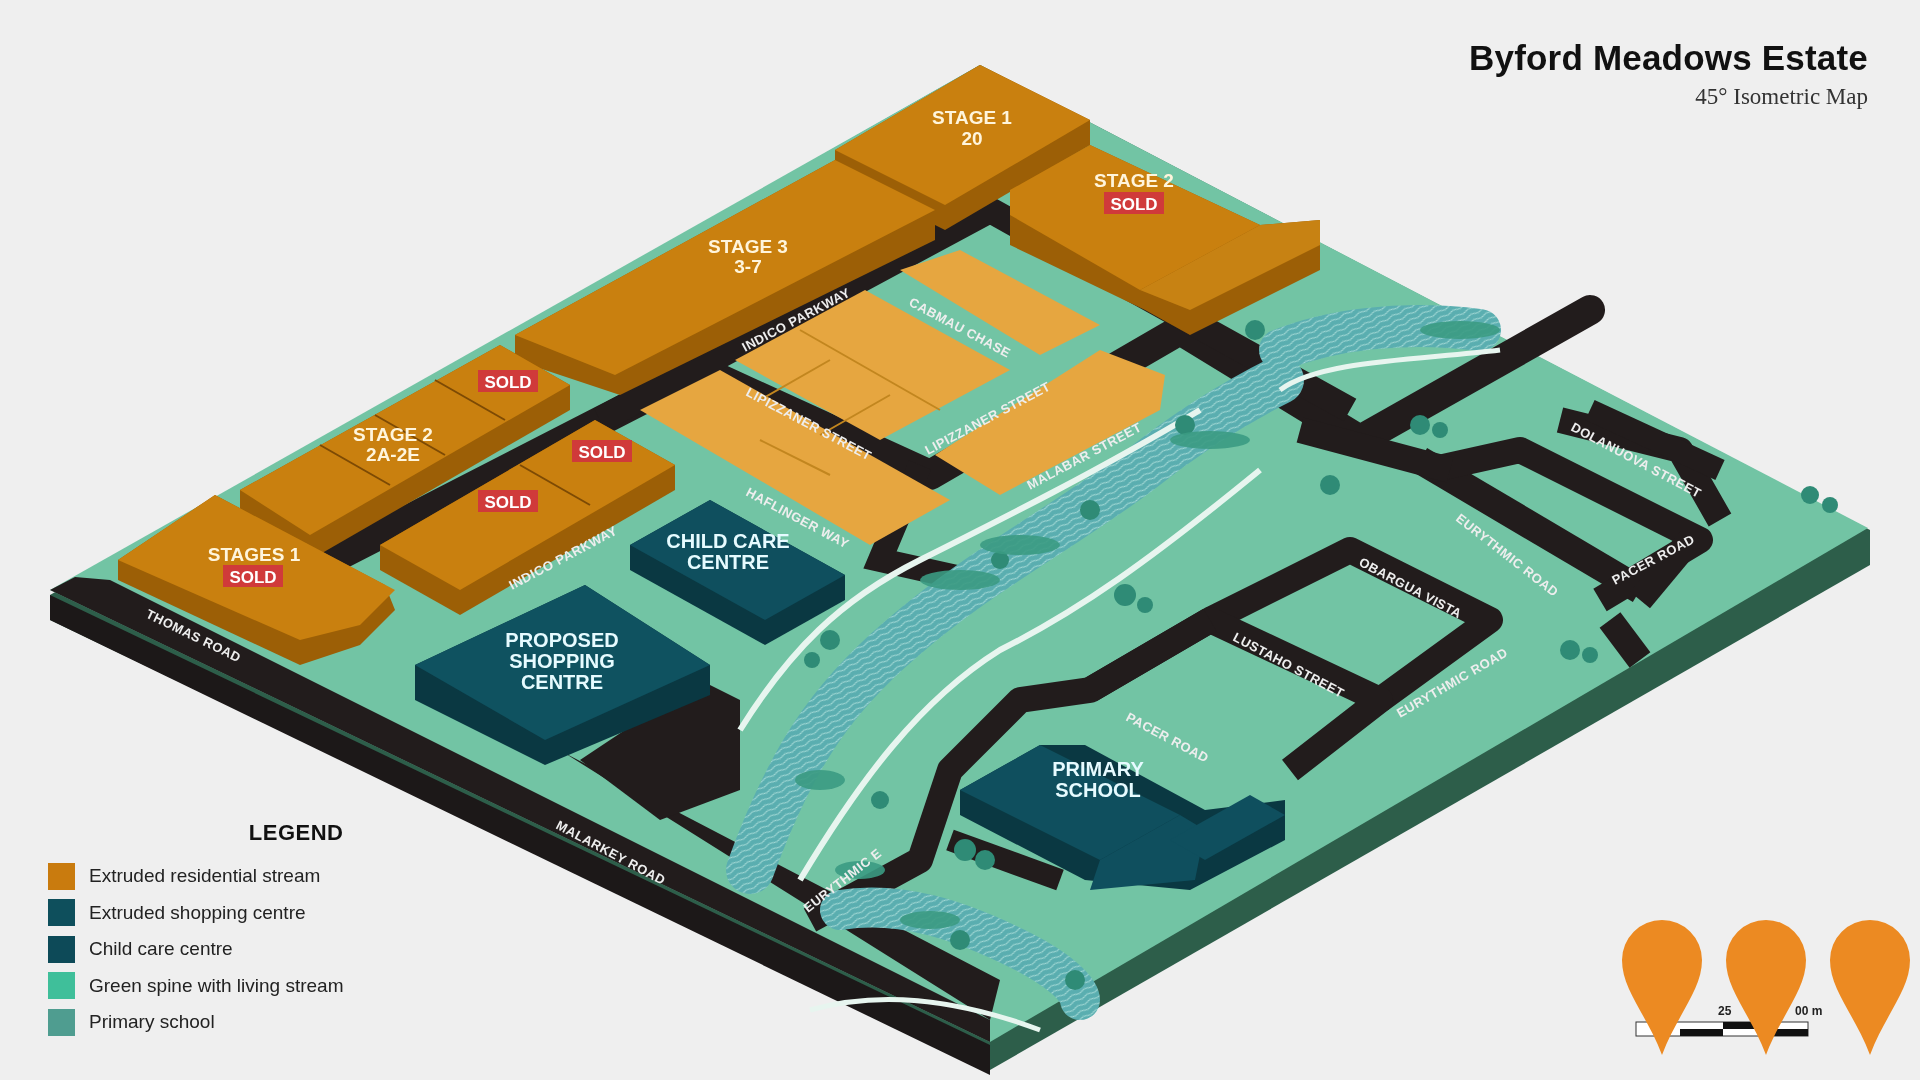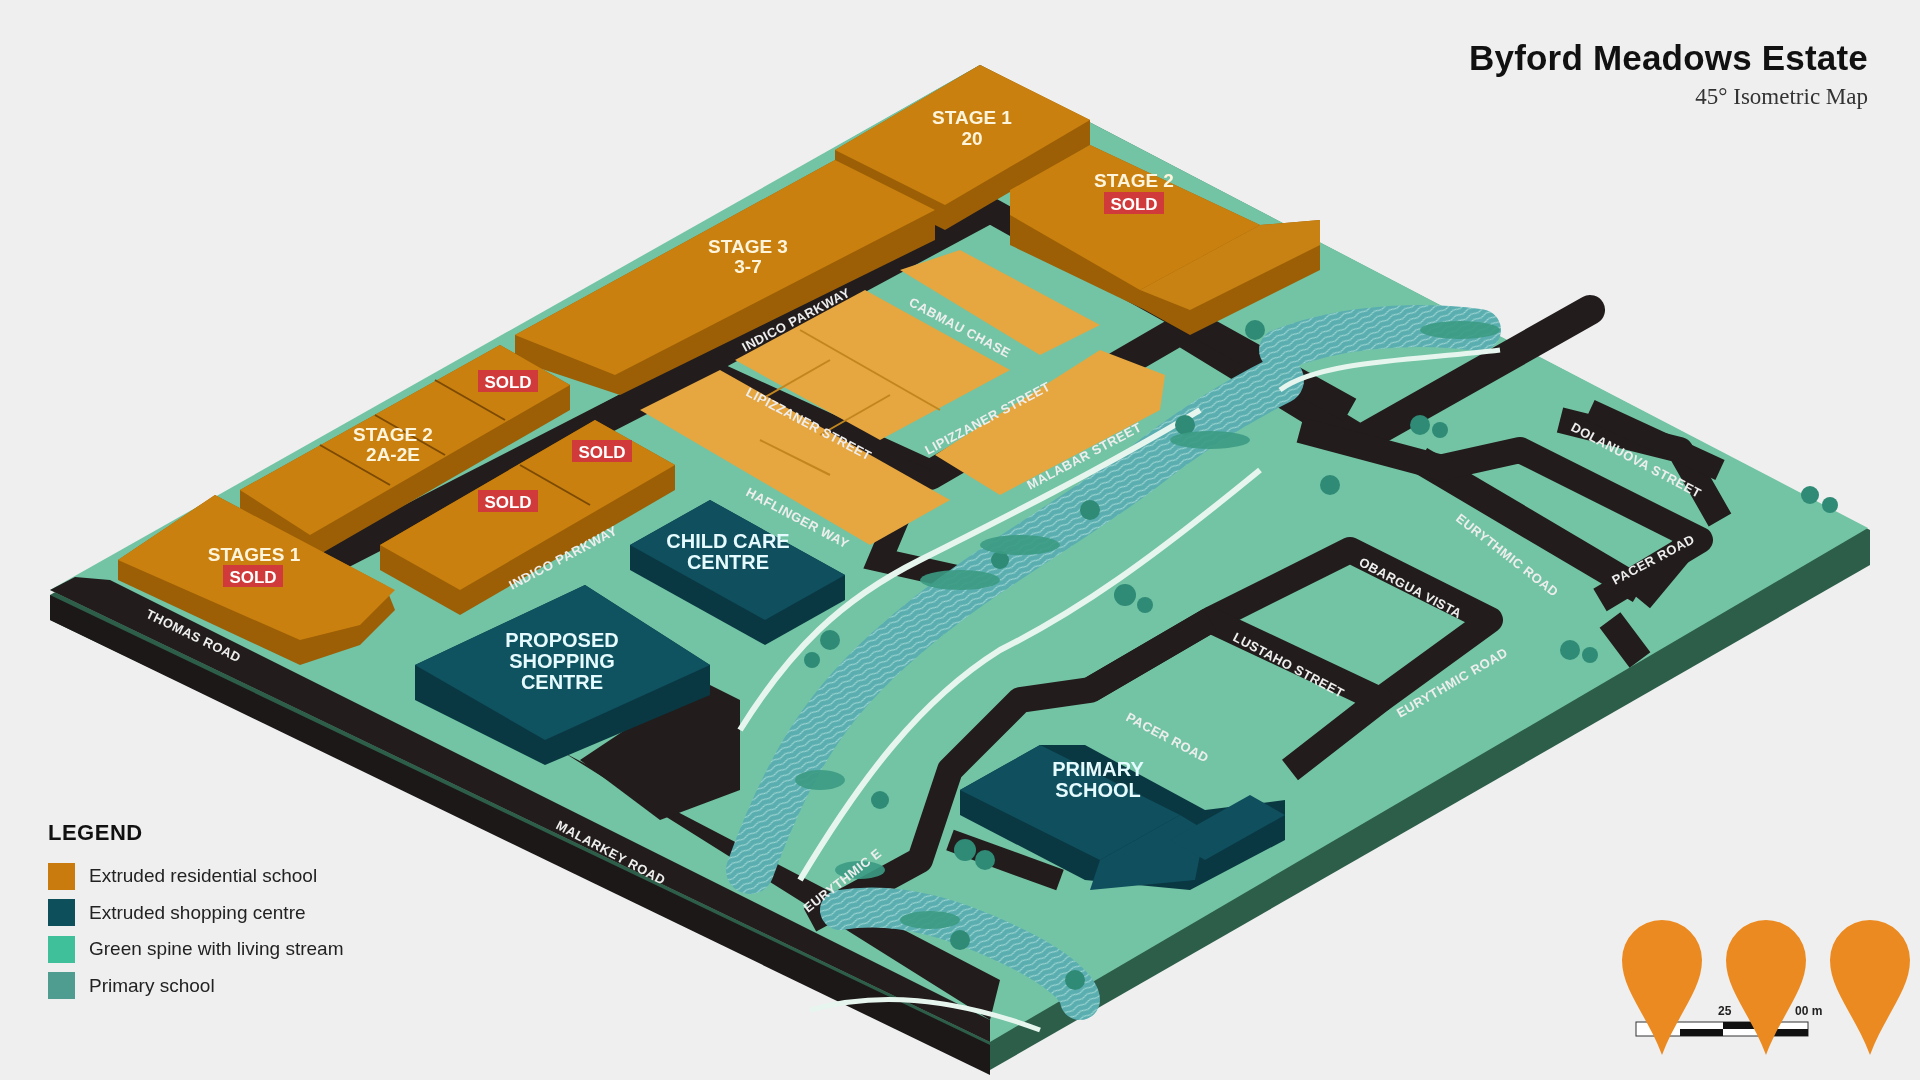--- a/index.html
+++ b/index.html
@@ -7,21 +7,21 @@
     width: 1920px; height: 1080px; overflow: hidden;
     background: #efefef;
     font-family: "Liberation Sans", "DejaVu Sans", sans-serif;
     position: relative;
   }
   #map { position: absolute; left: 0; top: 0; width: 1920px; height: 1080px; }
   .title-block { position: absolute; right: 52px; top: 38px; text-align: right; }
   .title { font-size: 35px; font-weight: 700; color: #111; letter-spacing: 0.2px; }
   .subtitle { font-size: 23px; color: #333; margin-top: 6px; font-family: Liberation Serif, serif; }
   .legend { position: absolute; left: 48px; top: 820px; }
-  .legend-title { font-size: 22px; font-weight: 700; color: #111; margin-bottom: 12px; letter-spacing: 0.5px; }
+  .legend-title { font-size: 22px; font-weight: 700; color: #111; margin-bottom: 12px; letter-spacing: 0.5px; text-align: right; }
   .legend-item { display: flex; align-items: center; height: 36.5px; }
   .swatch { width: 27px; height: 27px; margin-right: 14px; }
   .legend-label { font-size: 19px; color: #222; }
   svg text { font-family: "Liberation Sans", "DejaVu Sans", sans-serif; font-weight: 700; }
   .lbl { fill: #fff5dc; font-size: 19px; text-anchor: middle; }
   .lbl-dark { fill: #e6fbff; font-size: 20px; text-anchor: middle; }
   .road { fill: #eeeeee; font-size: 13px; letter-spacing: 0.5px; }
   .sold-text { fill: #fff; font-size: 17px; text-anchor: middle; }
 </style>
 </head>
@@ -229,27 +229,31 @@
 
 <div class="title-block">
   <div class="title">Byford Meadows Estate</div>
   <div class="subtitle">45° Isometric Map</div>
 </div>
 
 <div class="legend">
   <div class="legend-title">LEGEND</div>
   <div class="legend-item">
     <span class="swatch" style="background:#c97b0e"></span>
-    <span class="legend-label">Extruded residential school</span>
+    <span class="legend-label">Extruded residential stream</span>
   </div>
   <div class="legend-item">
     <span class="swatch" style="background:#0e4f5c"></span>
     <span class="legend-label">Extruded shopping centre</span>
   </div>
   <div class="legend-item">
+    <span class="swatch" style="background:#0d4a58"></span>
+    <span class="legend-label">Child care centre</span>
+  </div>
+  <div class="legend-item">
     <span class="swatch" style="background:#3fbf9a"></span>
     <span class="legend-label">Green spine with living stream</span>
   </div>
   <div class="legend-item">
     <span class="swatch" style="background:#4f9d90"></span>
     <span class="legend-label">Primary school</span>
   </div>
 </div>
 
 </body></html>

